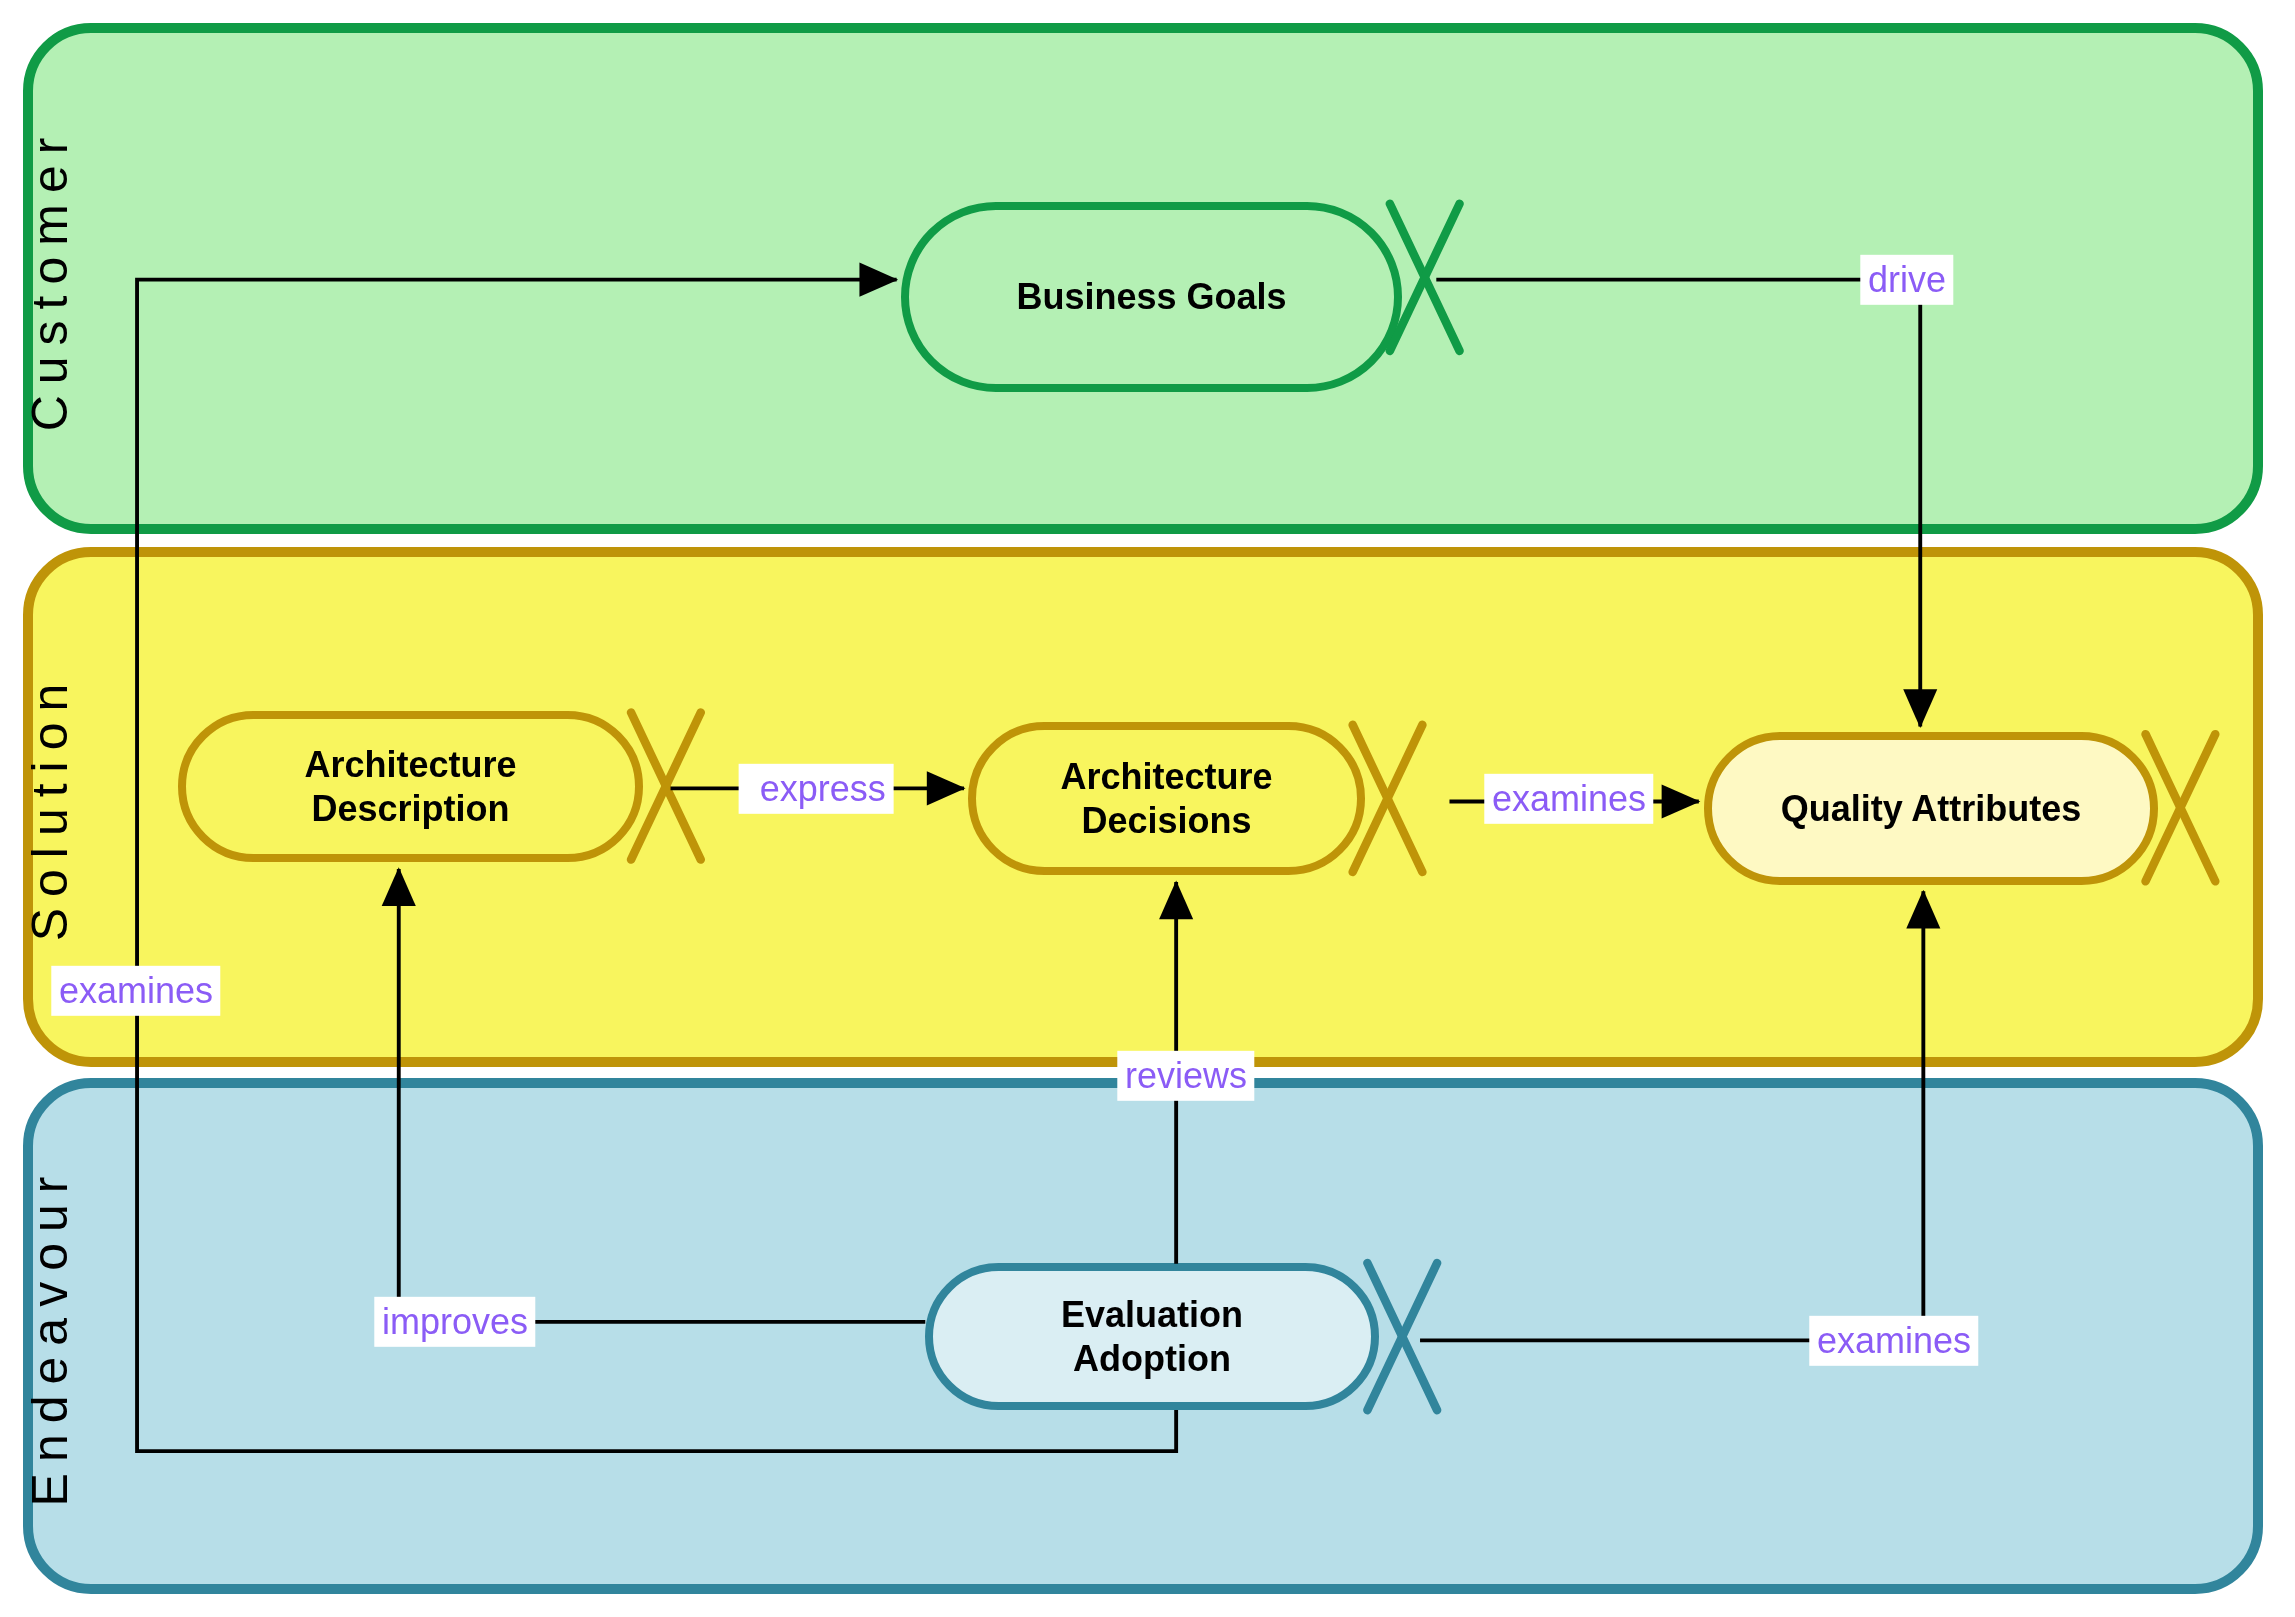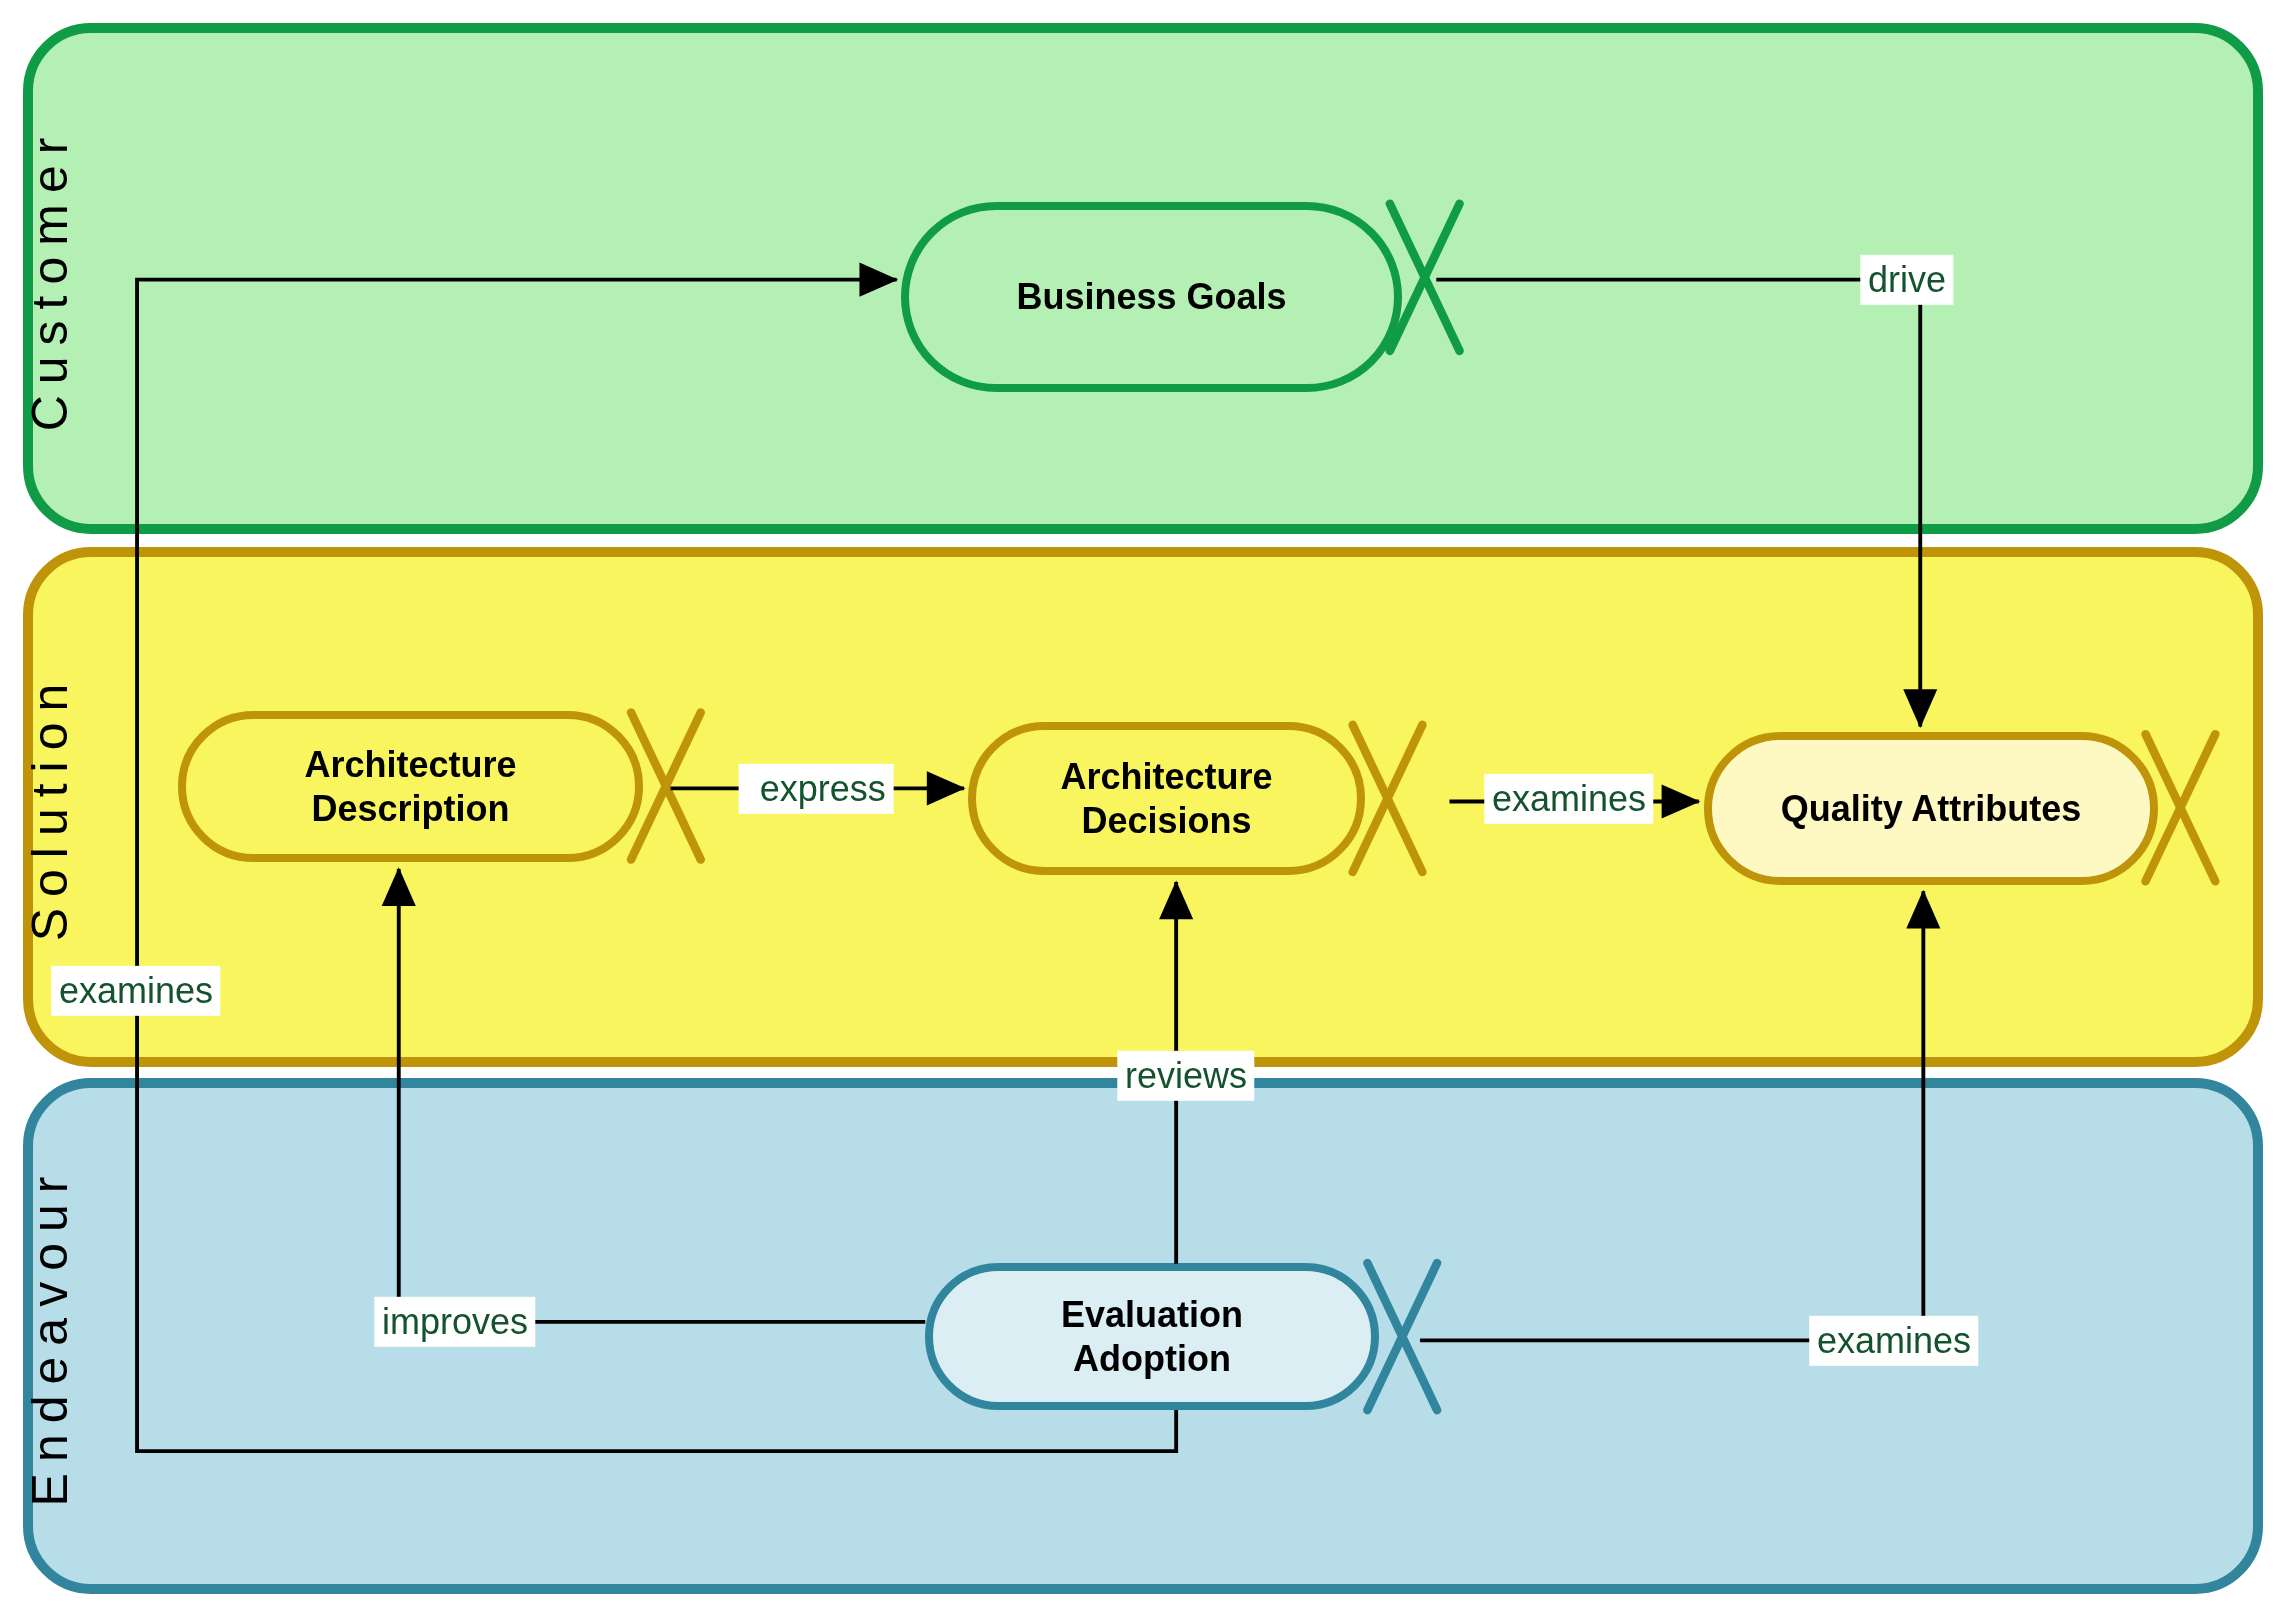--- a/index.html
+++ b/index.html
@@ -43,21 +43,21 @@
   
   .overlay{position:absolute;left:0;top:0;width:2295px;height:1617px;pointer-events:none;}
   .edge-line{stroke:#000;stroke-width:5;fill:none;}
   .xmark{stroke-width:11;fill:none;stroke-linecap:round;}
   .xmark-green{stroke:#109B46;}
   .xmark-gold {stroke:#BF9408;}
   .xmark-teal {stroke:#31859C;}
   
   .edge-label{
     position:absolute;transform:translate(-50%,-50%);
-    background:#ffffff;color:#14532d;
+    background:#ffffff;color:#8b5cf6;
     font-size:36px;line-height:1.1;padding:5.4px 7.7px;white-space:nowrap;
   }
   .lbl-drive        {left:1907px;top:280px;}
   .lbl-express      {left:816px;top:789px;padding-left:21px;}
   .lbl-influence    {left:1569px;top:799px;}
   .lbl-examines-goals{left:136px;top:991px;}
   .lbl-reviews      {left:1186px;top:1076px;}
   .lbl-improves     {left:431px; top:1322px;margin-left:24px;}
   .lbl-examines-qa  {left:1894px;top:1341px;}
 </style>

